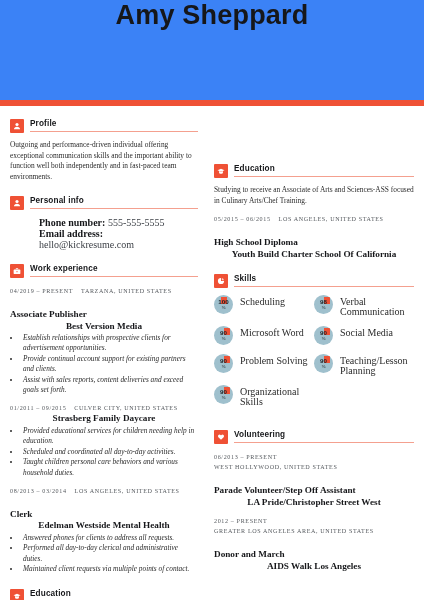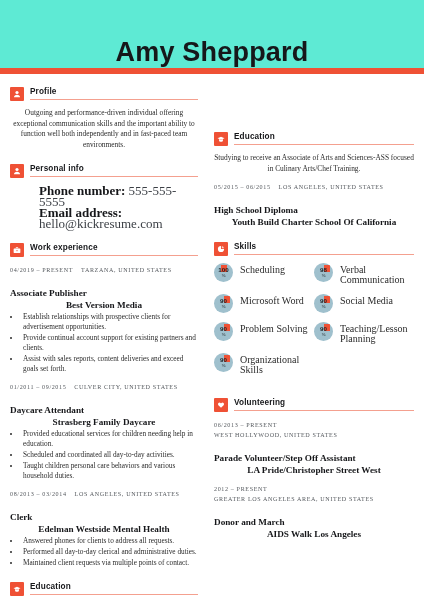--- a/index.html
+++ b/index.html
@@ -5,21 +5,21 @@
   html,body{margin:0;padding:0;}
   body{
     width:424px;height:600px;background:#ffffff;
     font-family:"Liberation Serif",serif;
     -webkit-font-smoothing:antialiased;
     overflow:hidden;
   }
   .page{position:relative;width:424px;height:600px;box-sizing:border-box;}
 
   
-  .header{height:68px;background:#5eead4;display:flex;align-items:flex-end;justify-content:center;}
+  .header{height:100px;background:#3b82f6;display:flex;align-items:flex-start;justify-content:center;}
   .header-name{
     font-family:"Liberation Sans",sans-serif;
     font-weight:bold;font-size:27px;color:#16171a;letter-spacing:.2px;
   }
   .accent-bar{height:6px;background:#ef5135;}
 
   
   .columns{display:flex;padding:12px 10px 0 10px;box-sizing:border-box;}
   .col-left{width:198px;padding-right:10px;box-sizing:border-box;}
   .col-right{width:206px;padding-left:6px;box-sizing:border-box;}
@@ -35,41 +35,41 @@
   .sec-icon svg{display:block;}
   .sec-title-wrap{flex:1;margin-left:6px;}
   .sec-title{
     font-family:"Liberation Sans",sans-serif;
     font-weight:bold;font-size:8.2px;color:#16171a;letter-spacing:.15px;
     line-height:11px;
   }
   .sec-rule{height:1px;background:#f4a08f;margin-top:2px;}
 
   
-  .body-text{font-size:7.4px;line-height:10.5px;color:#2b2b2b;text-align:center;}
+  .body-text{font-size:7.4px;line-height:10.5px;color:#2b2b2b;text-align:left;}
   .entry{margin-top:9px;}
   .entry:first-child{margin-top:7px;}
   .meta{
     font-size:6.1px;letter-spacing:.62px;color:#55595e;line-height:9px;
     text-transform:uppercase;
   }
   .meta .dates{color:#55595e;}
   .meta .loc{margin-left:8px;color:#55595e;}
   .meta-block{font-size:6.1px;letter-spacing:.62px;color:#55595e;line-height:9.5px;text-transform:uppercase;}
   .role{font-weight:bold;font-size:9.2px;color:#16171a;line-height:11.5px;margin-top:13px;}
   .org{font-weight:bold;font-size:9.2px;color:#16171a;line-height:11.5px;text-align:center;}
-  ul.bullets{margin:1px 0 0 0;padding:0 0 0 11px;}
+  ul.bullets{margin:1px 0 0 0;padding:0 0 0 11px;font-style:italic;}
   ul.bullets li{
     font-size:7.3px;line-height:10.2px;color:#2b2b2b;margin-bottom:.5px;
     padding-left:2px;
   }
   ul.bullets li::marker{font-size:7px;}
 
   
-  .pi-row{font-size:13px;line-height:11px;color:#2b2b2b;padding-left:29px;}
+  .pi-row{font-size:10px;line-height:11px;color:#2b2b2b;padding-left:29px;}
   .pi-label{font-weight:bold;color:#16171a;}
   .pi-value{color:#3b3f45;}
 
   
   .skills-grid{display:flex;flex-wrap:wrap;margin-top:7px;}
   .skill{width:50%;display:flex;align-items:flex-start;margin-bottom:9px;box-sizing:border-box;}
   .skill-circle{
     position:relative;width:19px;height:19px;border-radius:50%;
     background:#9fc0cd;flex:0 0 19px;
     display:flex;flex-direction:column;align-items:center;justify-content:center;
@@ -172,21 +172,20 @@
             <li>Establish relationships with prospective clients for advertisement opportunities.</li>
             <li>Provide continual account support for existing partners and clients.</li>
             <li>Assist with sales reports, content deliveries and exceed goals set forth.</li>
           </ul>
         </div>
 
         <div class="entry">
           <div class="meta">
             <span class="dates">01/2011 – 09/2015</span><span class="loc">CULVER CITY, UNITED STATES</span>
           </div>
-          <div class="role">Daycare Attendant</div>
           <div class="org">Strasberg Family Daycare</div>
           <ul class="bullets">
             <li>Provided educational services for children needing help in education.</li>
             <li>Scheduled and coordinated all day-to-day activities.</li>
             <li>Taught children personal care behaviors and various household duties.</li>
           </ul>
         </div>
 
         <div class="entry">
           <div class="meta">

